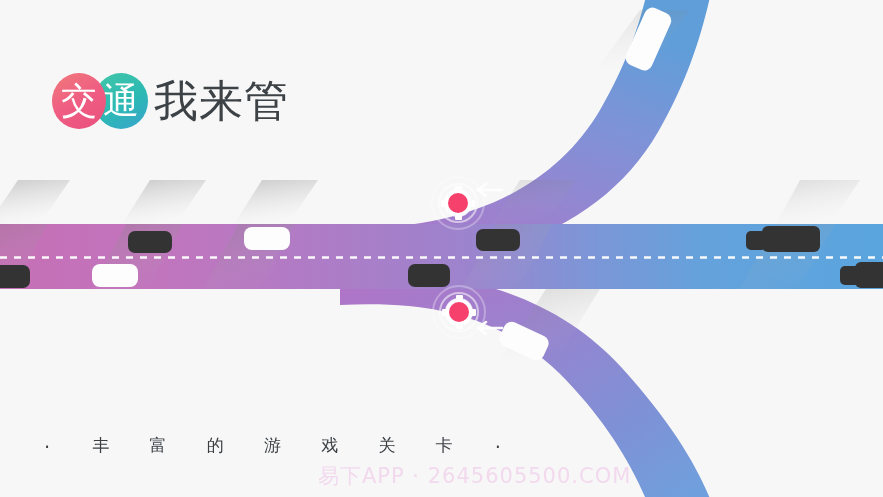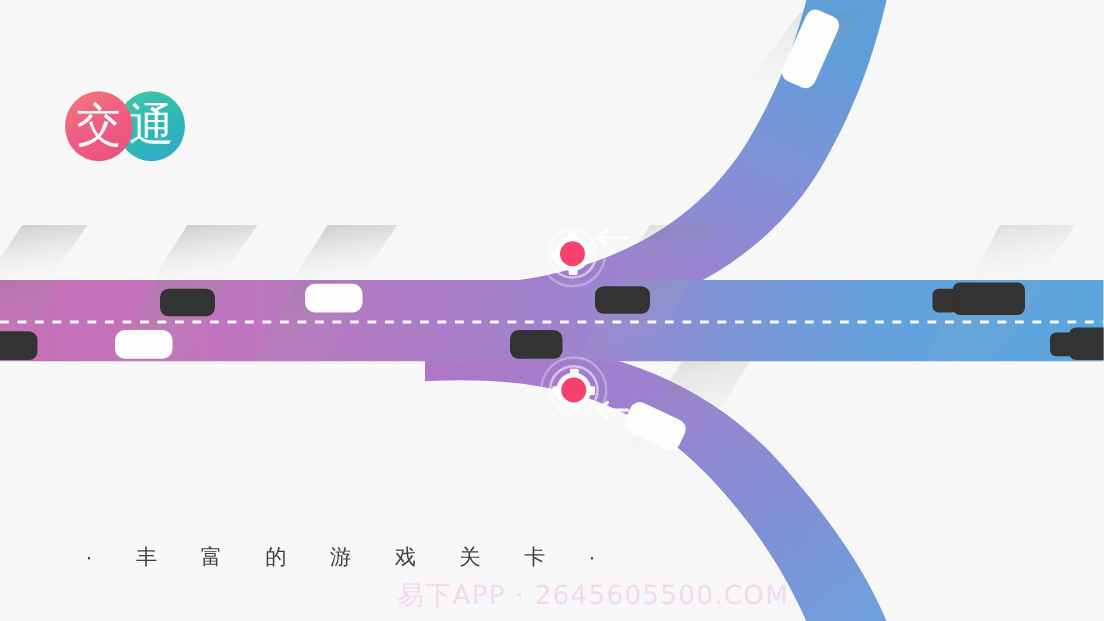--- a/index.html
+++ b/index.html
@@ -69,21 +69,21 @@
     position:absolute;
     left:0;
     top:434px;
     width:560px;
     text-align:center;
     font-size:17px;
     color:#3a3f44;
     letter-spacing:15px;
     white-space:nowrap;
     z-index:60;
-    font-family:Liberation Sans, sans-serif;
+    font-family:Liberation Mono, monospace;
   }
   #watermark{
     position:absolute;
     left:318px;
     top:462px;
     font-size:21px;
     letter-spacing:1px;
     color:#f2d9ee;
     white-space:nowrap;
     z-index:61;
@@ -271,18 +271,19 @@
     <div class="dot"></div>
   </div>
 
   <div id="logo">
     <div class="logo-circle" id="logo-circle-1">
       <span>交</span>
     </div>
     <div class="logo-circle" id="logo-circle-2">
       <span>通</span>
     </div>
+    <div id="logo-text">我来管</div>
   </div>
 
   <div id="caption">·  丰  富  的  游  戏  关  卡  ·</div>
   <div id="watermark">易下APP · 2645605500.COM</div>
 
 </div>
 
 </body></html>

